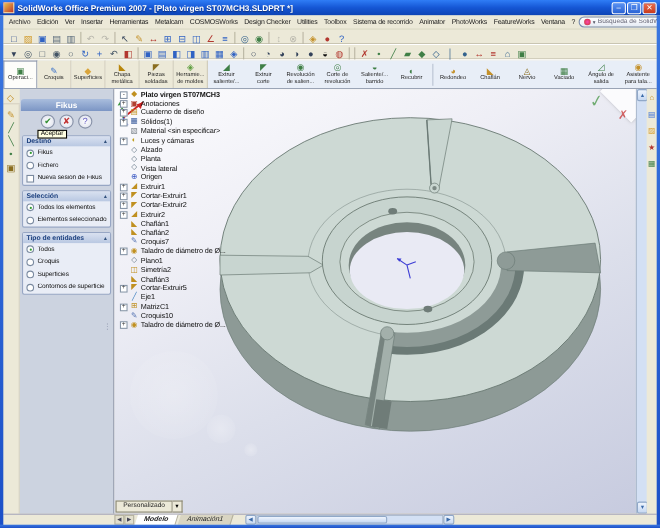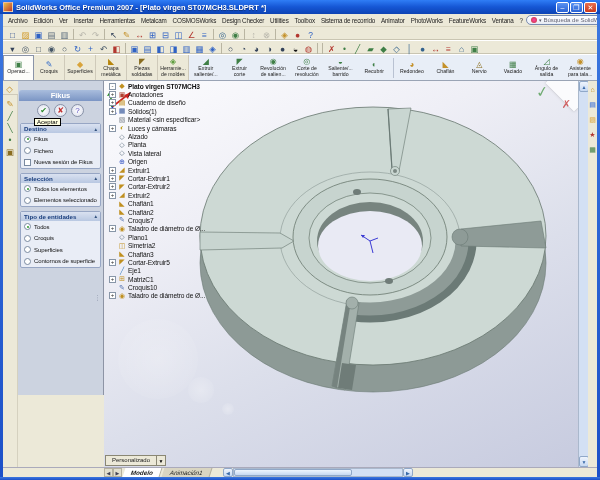--- a/index.html
+++ b/index.html
@@ -38,21 +38,21 @@
   .cmtab.active{background:#fdfdfa;border:1px solid #8a94a8;border-bottom:none;}
   .cmtab .ico,.cmbtn .ico{font-size:8px;line-height:8px;font-style:normal;}
   .l1,.l2{font-size:5.2px;line-height:5.6px;white-space:nowrap;color:#222;}
   .cmbtn{flex:1;display:flex;flex-direction:column;align-items:center;justify-content:center;padding:1px 1px;min-width:0;}
   .cmbtn.sep{flex:0 0 4px;}
   .cmbtn.sep::after{content:'';width:1px;height:20px;background:#b9c2d2;}
   
   #tb3{position:absolute;left:3px;top:81px;width:101px;height:14px;background:#ece9d8;display:flex;align-items:center;border-bottom:1px solid #cfcaba;}
   #leftbar{position:absolute;left:3px;top:95px;width:15px;height:372px;background:#ece9d8;display:flex;flex-direction:column;align-items:center;padding-top:2px;border-right:1px solid #d5d1bf;}
   
-  #pm{position:absolute;left:18px;top:81px;width:86px;height:314px;background:#ccd3e0;border-right:1px solid #8d94a5;}
+  #pm{position:absolute;left:18px;top:81px;width:86px;height:395px;background:#ccd3e0;border-right:1px solid #8d94a5;}
   #pm-title{margin:9px 1px 0;height:11px;background:linear-gradient(#a9bddd,#7b95c4);color:#fff;font-weight:bold;font-size:7.5px;line-height:11px;text-align:center;border-radius:3px 3px 0 0;}
   #pm-btns{display:flex;gap:4px;justify-content:center;padding:3px 0 2px;}
   .pmb{width:13px;height:13px;border-radius:50%;border:1px solid #8892a8;background:radial-gradient(#ffffff,#d8dcea);font-size:8px;line-height:11px;text-align:center;}
   #pm-tooltip{position:absolute;left:16px;top:37px;background:#ffffe1;border:1px solid #000;font-size:6px;padding:0 2px;z-index:5;}
   .pm-group{margin:4px 2px;background:#e9edf6;border:1px solid #97a6c4;border-radius:2px;}
   .pm-ghead{background:linear-gradient(#d9e1f0,#b9c8e2);color:#1b3f7e;font-weight:bold;font-size:6.2px;padding:1px 3px;display:flex;justify-content:space-between;align-items:center;}
   .pm-chev{font-size:5px;color:#33527e;}
   .pm-opt{display:flex;align-items:center;gap:3px;padding:2.5px 3px 2px;}
   .pm-opt-label{font-size:6px;color:#111;white-space:nowrap;overflow:hidden;letter-spacing:-0.1px;}
   .ctrl{width:7px;height:7px;border:1px solid #7a8aa0;border-radius:50%;background:#fff;flex:none;position:relative;}

